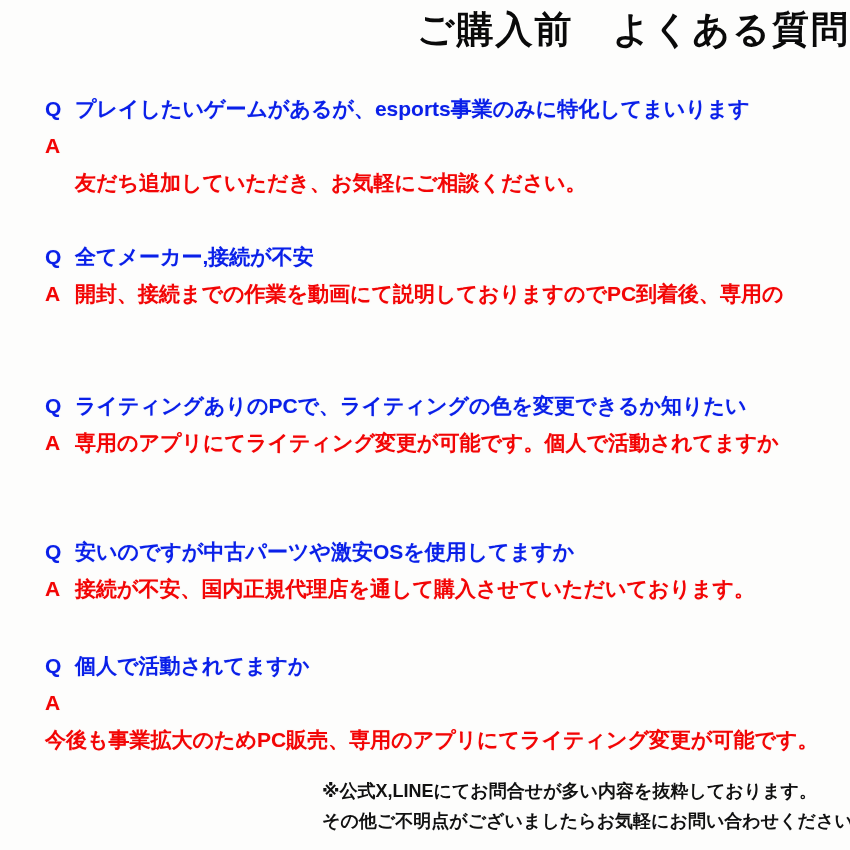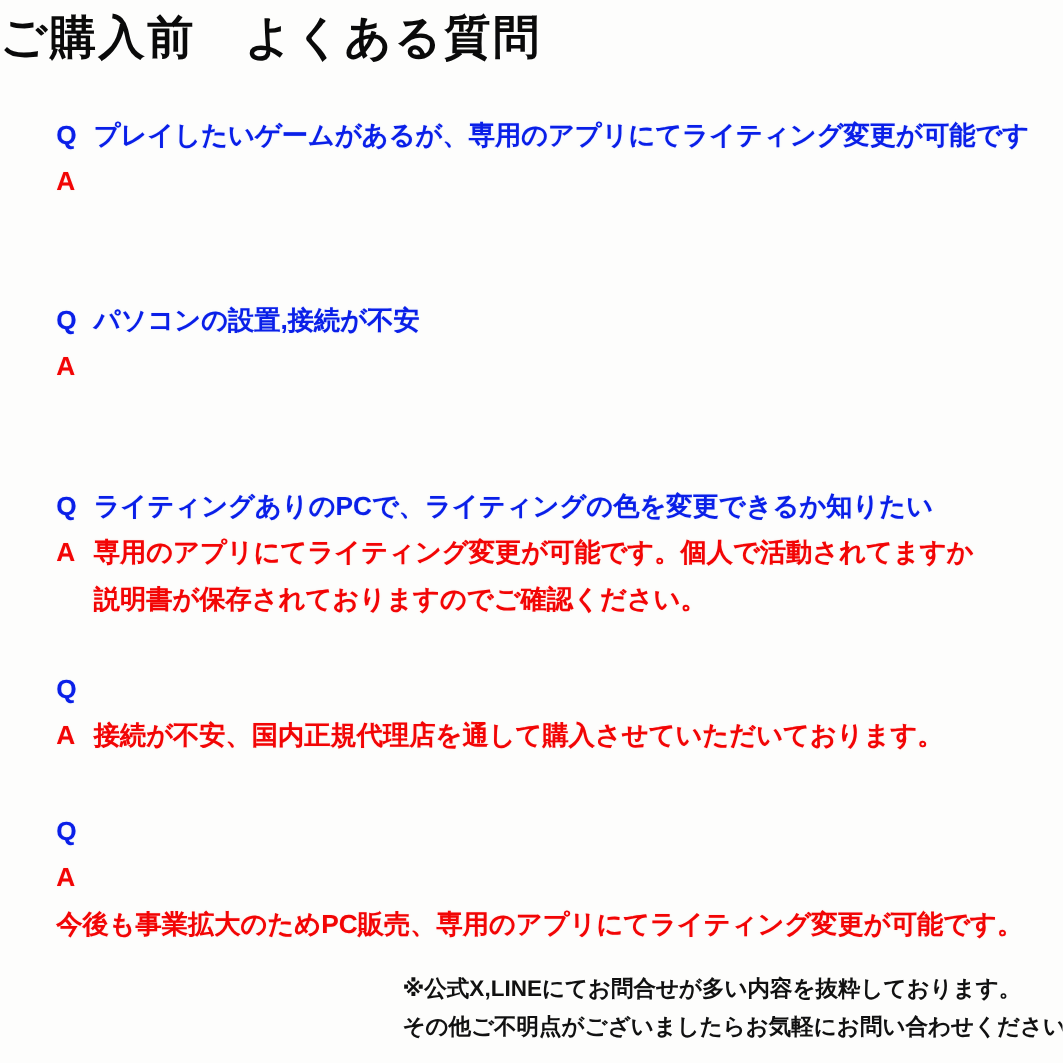--- a/index.html
+++ b/index.html
@@ -13,21 +13,21 @@
     position: relative;
     overflow: hidden;
     font-family: "Liberation Sans", "DejaVu Sans", sans-serif;
   }
   .title {
     position: absolute;
     top: 6px;
     left: 0;
     width: 100%;
     margin: 0;
-    text-align: left;
+    text-align: right;
     font-size: 37px;
     line-height: 48px;
     font-weight: 900;
     letter-spacing: 2px;
     color: var(--title, #0a0a0a);
   }
   .qa-block {
     position: absolute;
     left: 45px;
     right: 5px;
@@ -60,65 +60,68 @@
   }
 </style>
 </head>
 <body style="--title: #0a0a0a; --question: #0a1fe8; --answer: #f20505; --footer: #111111;">
 
 <h1 class="title">ご購入前　よくある質問</h1>
 
 <section class="qa-block" style="top:90px">
   <div class="line q">
     <span class="marker">Q</span>
-    <span class="text">プレイしたいゲームがあるが、専用のアプリにてライティング変更が可能です</span>
+    <span class="text">プレイしたいゲームがあるが、esports事業のみに特化してまいります</span>
   </div>
   <div class="line a">
     <span class="marker">A</span>
+  </div>
+  <div class="line a">
+    <span class="marker"></span>
+    <span class="text">友だち追加していただき、お気軽にご相談ください。</span>
   </div>
 </section>
 
 <section class="qa-block" style="top:238px">
   <div class="line q">
     <span class="marker">Q</span>
-    <span class="text">パソコンの設置,接続が不安</span>
+    <span class="text">全てメーカー,接続が不安</span>
   </div>
   <div class="line a">
     <span class="marker">A</span>
+    <span class="text">開封、接続までの作業を動画にて説明しておりますのでPC到着後、専用の</span>
   </div>
 </section>
 
 <section class="qa-block" style="top:387px">
   <div class="line q">
     <span class="marker">Q</span>
     <span class="text">ライティングありのPCで、ライティングの色を変更できるか知りたい</span>
   </div>
   <div class="line a">
     <span class="marker">A</span>
     <span class="text">専用のアプリにてライティング変更が可能です。個人で活動されてますか</span>
   </div>
-  <div class="line a">
-    <span class="marker"></span>
-    <span class="text">説明書が保存されておりますのでご確認ください。</span>
-  </div>
 </section>
 
 <section class="qa-block" style="top:533px">
   <div class="line q">
     <span class="marker">Q</span>
+    <span class="text">安いのですが中古パーツや激安OSを使用してますか</span>
   </div>
   <div class="line a">
     <span class="marker">A</span>
     <span class="text">接続が不安、国内正規代理店を通して購入させていただいております。</span>
   </div>
 </section>
 
 <section class="qa-block" style="top:647px">
   <div class="line q">
     <span class="marker">Q</span>
+    <span class="text">個人で活動されてますか</span>
   </div>
   <div class="line a">
     <span class="marker">A</span>
   </div>
   <div class="line a">
     <span class="text">今後も事業拡大のためPC販売、専用のアプリにてライティング変更が可能です。</span>
   </div>
 </section>
 
 <div class="footer">

